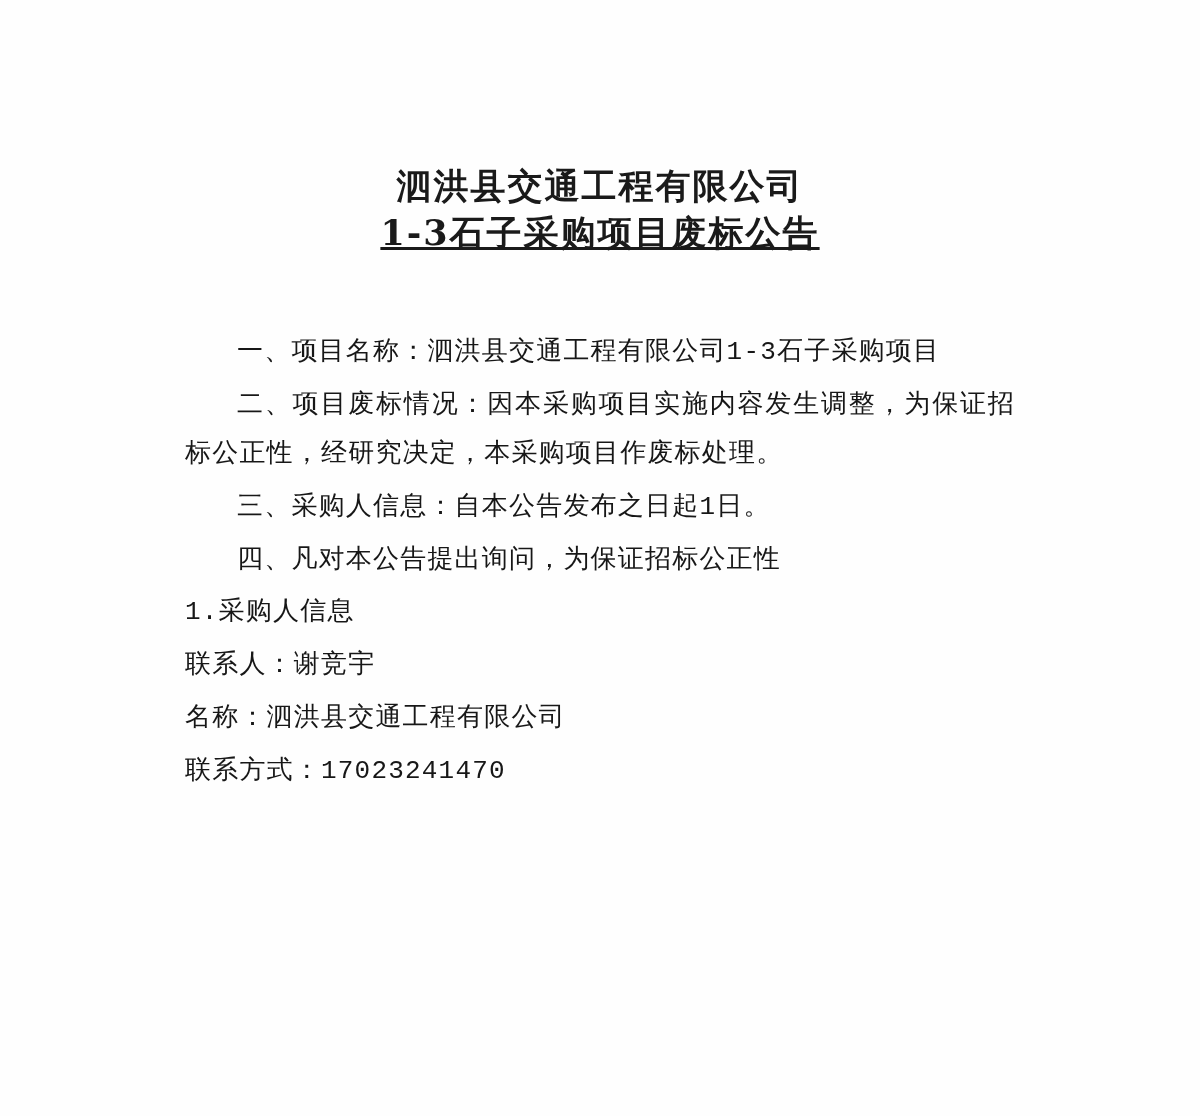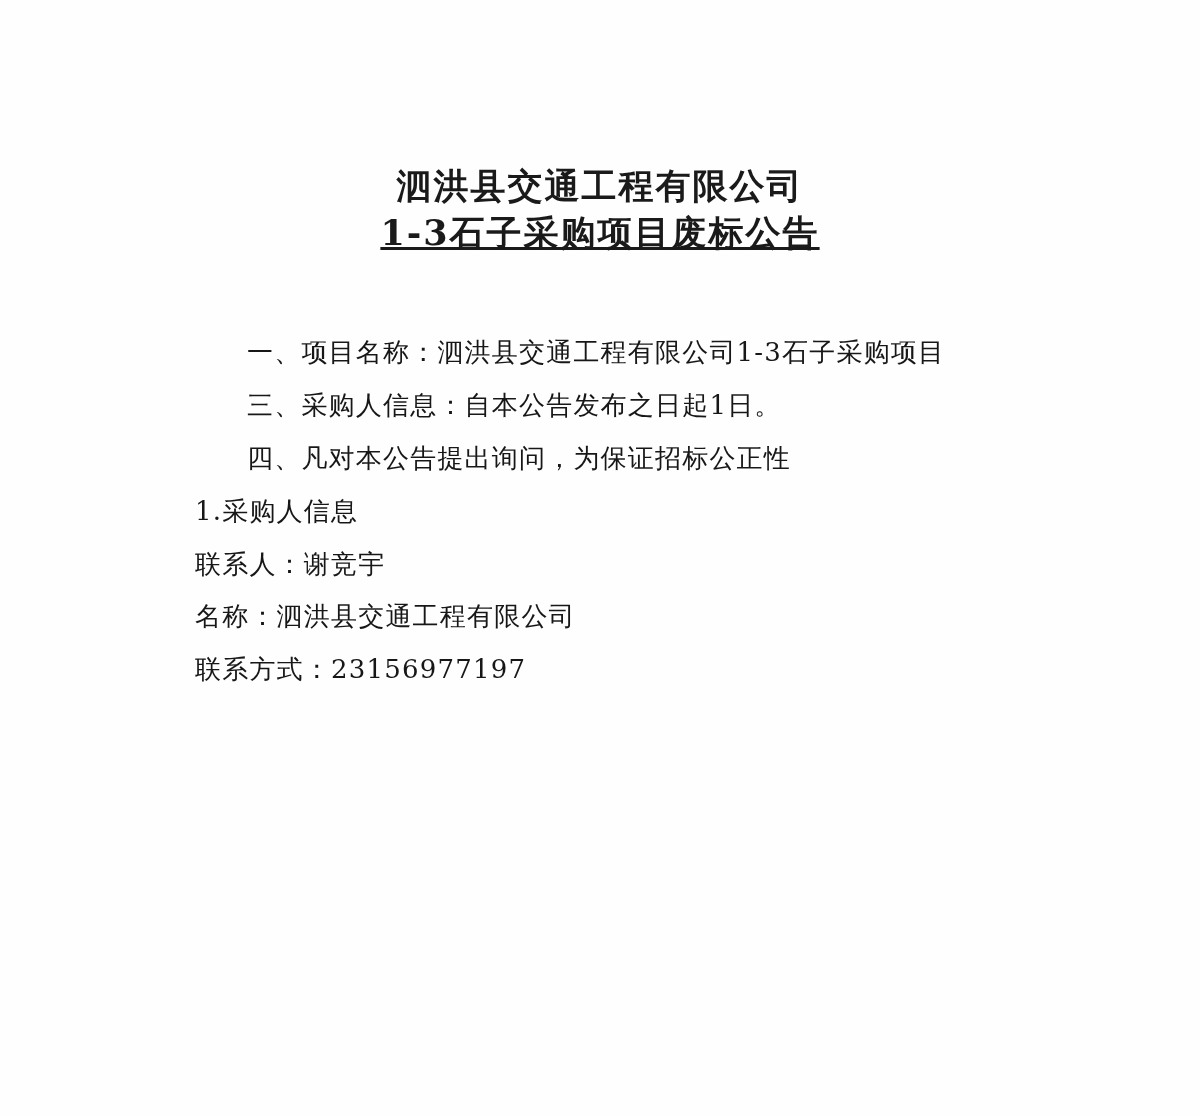--- a/index.html
+++ b/index.html
@@ -43,44 +43,46 @@
   .body-block {
     margin: 0 auto;
     padding-top: 78px;
     width: 830px;
     font-size: 26px;
     line-height: 1.88;
     letter-spacing: 1.2px;
     color: #171717;
   }
   .para {
-    margin: 0 0 4px 10px;
+    margin: 0 0 4px 0;
     text-align: justify;
     text-justify: inter-ideograph;
+    font-family: Liberation Mono, monospace;
   }
   .para.indent {
     text-indent: 2em;
   }
   .para.noindent {
     text-indent: 0;
   }
 </style>
 </head>
 <body>
 
 <div class="page">
 
   <h1 class="doc-title">
     <span class="line">泗洪县交通工程有限公司</span>
     <span class="line">1-3石子采购项目废标公告</span>
   </h1>
 
   <div class="body-block">
     <p class="para indent">一、项目名称：泗洪县交通工程有限公司1-3石子采购项目</p>
+    <p class="para indent">二、项目废标情况：因本采购项目实施内容发生调整，为保证招标公正性，经研究决定，本采购项目作废标处理。</p>
     <p class="para indent">三、采购人信息：自本公告发布之日起1日。</p>
     <p class="para indent">四、凡对本公告提出询问，为保证招标公正性</p>
     <p class="para noindent">1.采购人信息</p>
     <p class="para noindent">联系人：谢竞宇</p>
     <p class="para noindent">名称：泗洪县交通工程有限公司</p>
-    <p class="para noindent">联系方式：23156977197</p>
+    <p class="para noindent">联系方式：17023241470</p>
   </div>
 
 </div>
 
 </body></html>

